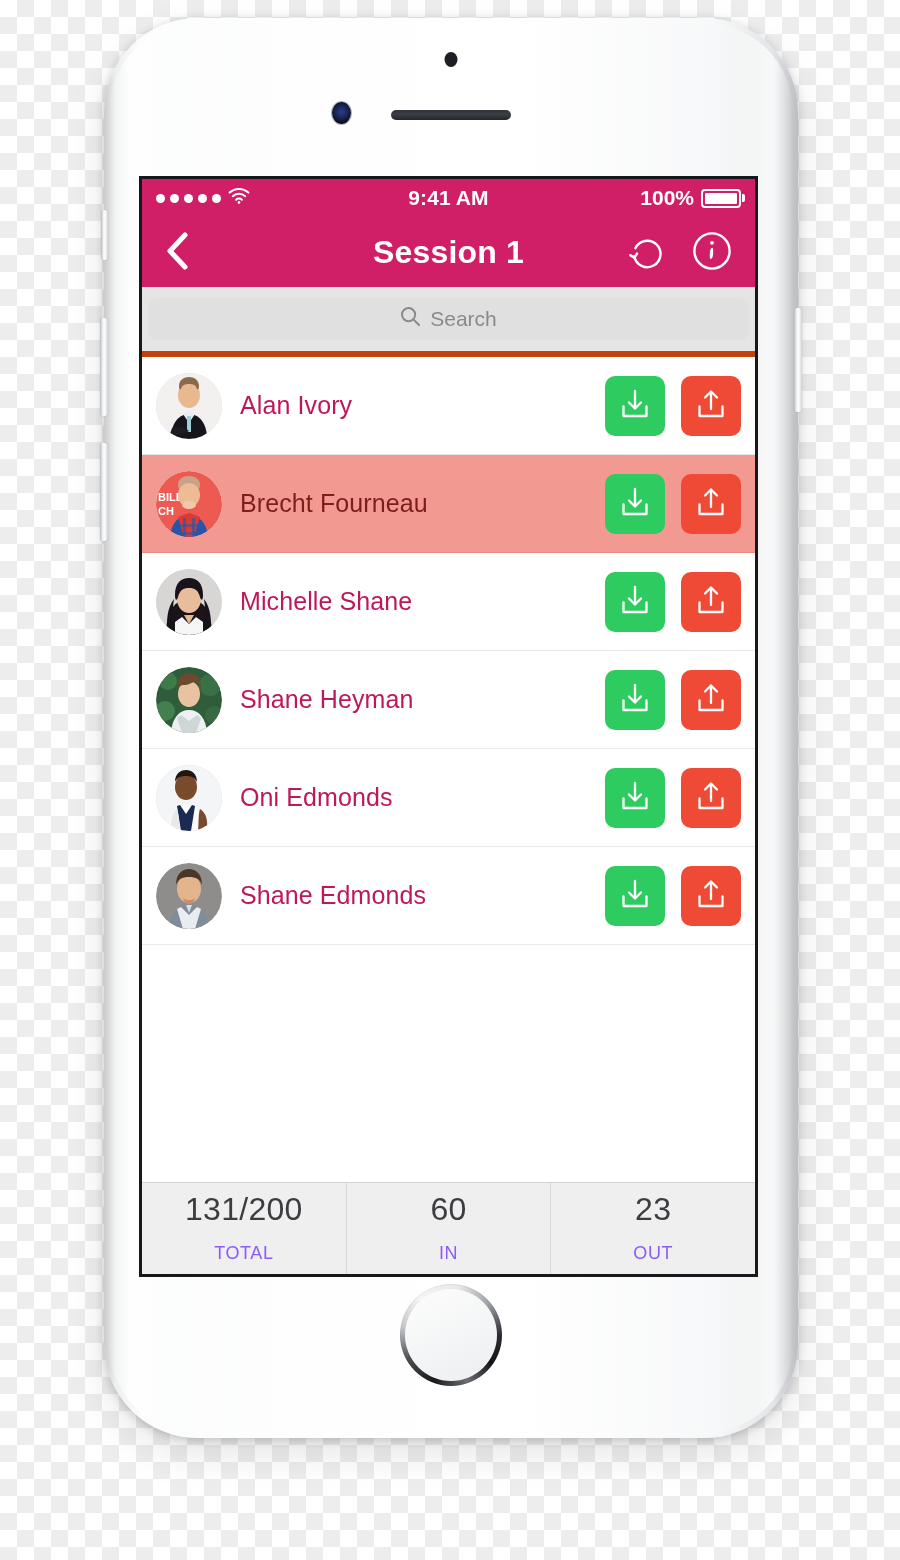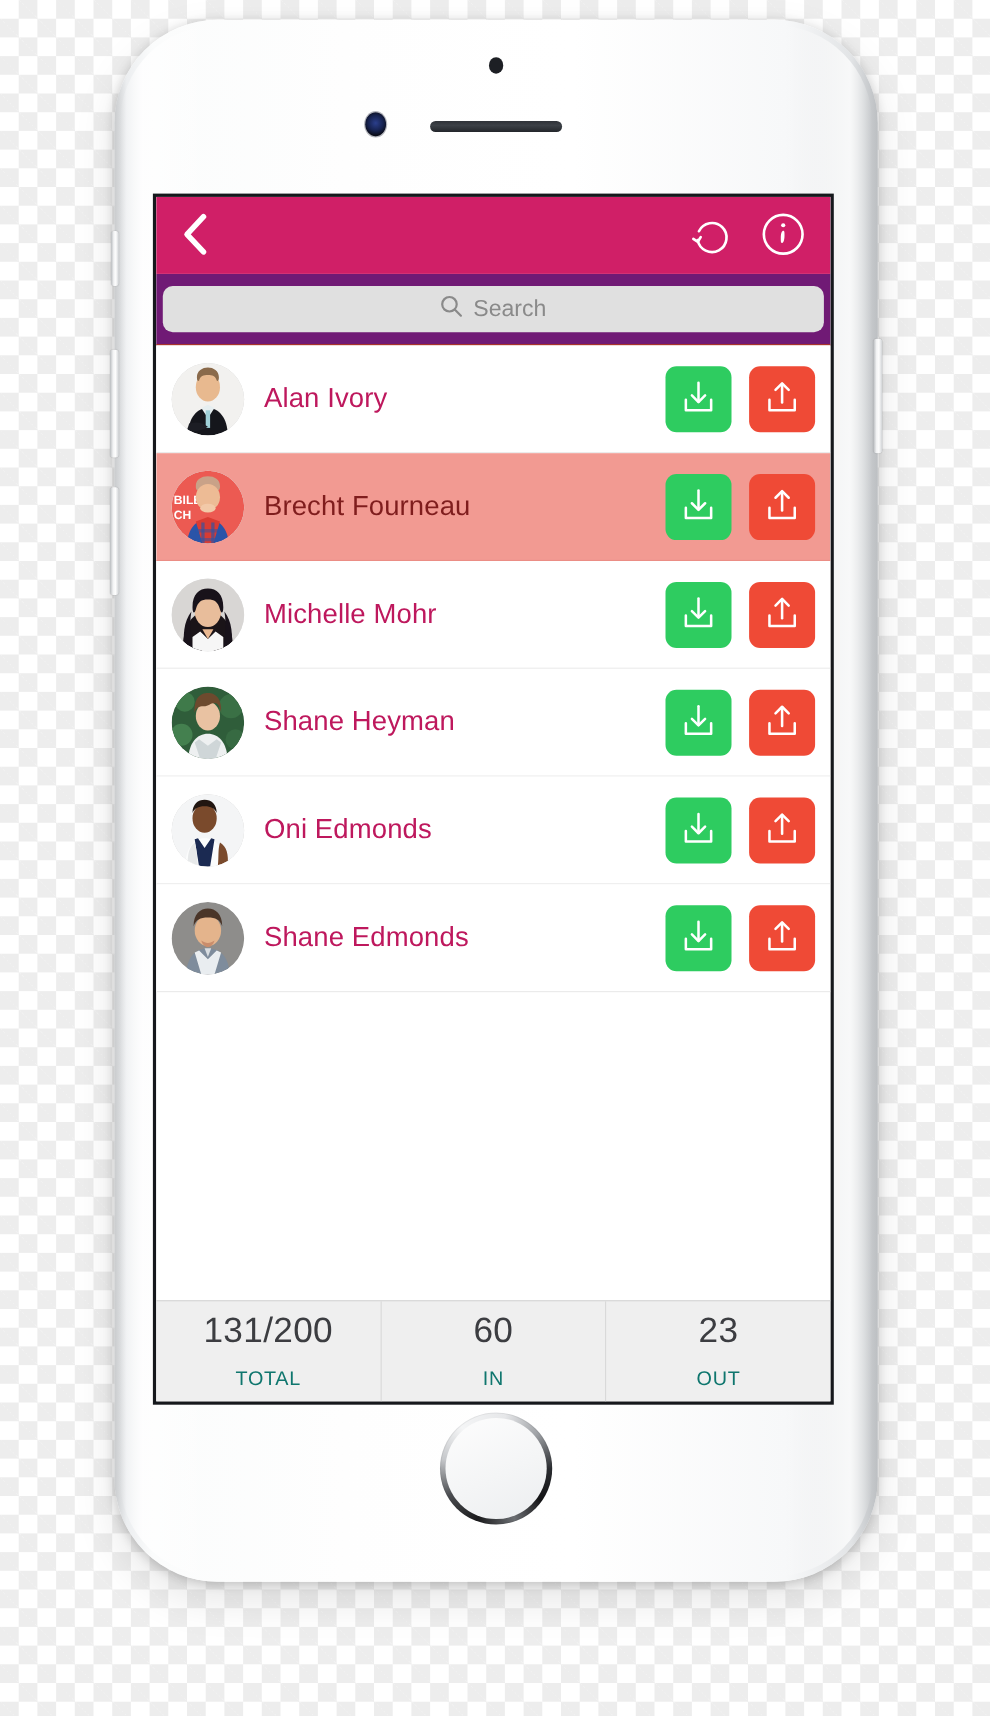--- a/index.html
+++ b/index.html
@@ -160,24 +160,24 @@
   }
   .nav-btn {
     position: relative; z-index: 2;
     display: flex; align-items: center; justify-content: center;
     cursor: pointer; background: none; border: 0; color: #fff;
   }
   .nav-right { margin-left: auto; display: flex; align-items: center; gap: 22px; z-index: 2; }
 
   
   .search-wrap {
-    background: #701a75;
+    background: #e5e5e5;
     padding: 11px 6px;
     flex: none;
-    border-bottom: 1px solid #c2410c;
+    border-bottom: 6px solid #c2410c;
   }
   .search-field {
     height: 42px;
     background: #e0e0e0;
     border-radius: 9px;
     display: flex; align-items: center; justify-content: center;
     gap: 9px;
     color: #8a8a8a;
     font-size: 21px;
   }
@@ -228,49 +228,76 @@
     display: flex;
   }
   .stat {
     flex: 1;
     display: flex; flex-direction: column;
     align-items: center; justify-content: center;
     border-right: 1px solid #d9d9d9;
   }
   .stat:last-child { border-right: 0; }
   .stat-value { font-size: 32px; color: #3c3d41; font-weight: 400; line-height: 1.06; letter-spacing: .3px; }
-  .stat-label { font-size: 18px; color: #0f766e; letter-spacing: .6px; margin-top: 17px; }
+  .stat-label { font-size: 18px; color: #8b5cf6; letter-spacing: .6px; margin-top: 17px; }
 </style>
 </head>
 <body>
 
 <div class="phone">
   <div class="phone-inner-sheen"></div>
 
   <div class="btn-side btn-silent"></div>
   <div class="btn-side btn-volup"></div>
   <div class="btn-side btn-voldown"></div>
   <div class="btn-side btn-power"></div>
 
   <div class="mic-dot"></div>
   <div class="front-camera"></div>
   <div class="earpiece"></div>
 
   <div class="screen">
 
+    <div class="status-bar">
+      <div class="status-left">
+        <span class="sig-dots">
+          <i></i>
+            <i></i>
+            <i></i>
+            <i></i>
+            <i></i>
+        </span>
+        <span class="wifi-icon">
+          <svg width="22" height="16" viewBox="0 0 22 16" fill="none">
+            <path d="M1.6 4.6C4.2 2.3 7.5 1 11 1s6.8 1.3 9.4 3.6" stroke="#fff" stroke-width="2" stroke-linecap="round"></path>
+            <path d="M4.8 8.2C6.5 6.7 8.7 5.8 11 5.8s4.5.9 6.2 2.4" stroke="#fff" stroke-width="2" stroke-linecap="round"></path>
+            <path d="M8.1 11.8c.8-.8 1.8-1.2 2.9-1.2s2.1.4 2.9 1.2" stroke="#fff" stroke-width="2" stroke-linecap="round"></path>
+            <circle cx="11" cy="14.4" r="1.3" fill="#fff"></circle>
+          </svg>
+        </span>
+      </div>
+      <div class="status-time">9:41 AM</div>
+      <div class="status-right">
+        <span>100%</span>
+        <span class="battery">
+            <i></i>
+          </span>
+      </div>
+    </div>
 
     <div class="nav-bar">
       <button class="nav-btn">
         <span>
           <svg width="26" height="40" viewBox="0 0 26 40" fill="none">
             <path d="M21 4 6 20l15 16" stroke="#fff" stroke-width="5" stroke-linecap="round" stroke-linejoin="round"></path>
           </svg>
         </span>
       </button>
 
+      <div class="nav-title">Session 1</div>
 
       <div class="nav-right">
         <button class="nav-btn">
           <span>
             <svg width="42" height="42" viewBox="0 0 42 42" fill="none">
               <path d="M8.4 18.2a13.2 13.2 0 1 1-1.1 8.1" stroke="#fff" stroke-width="2.4" stroke-linecap="round"></path>
               <path d="M3.3 25.2l4.1 2.6 2.6-4.2" stroke="#fff" stroke-width="2.4" stroke-linecap="round" stroke-linejoin="round"></path>
             </svg>
           </span>
         </button>
@@ -400,21 +427,21 @@
               <path d="M10 66C10 44 18 30 33 30s23 14 23 36z" fill="#1a1418"></path>
               <ellipse cx="33" cy="30" rx="12" ry="14" fill="#e8bd9b"></ellipse>
               <path d="M19 26c0-12 6-17 14-17s14 5 14 17c0 6-2 6-3 2-2-7-5-9-11-9s-9 2-11 9c-1 4-3 4-3-2z" fill="#18121a"></path>
               <path d="M18 30c-2 12-1 24 2 36h-8c-2-14-1-27 6-36z" fill="#18121a"></path>
               <path d="M48 30c2 12 1 24-2 36h8c2-14 1-27-6-36z" fill="#18121a"></path>
               <path d="M26 48l7 7 7-7 7 5v13H19V53z" fill="#f6f6f6"></path>
               <path d="M28 46h10l-5 9z" fill="#e9b891"></path>
             </g>
           </svg>
         </div>
-        <div class="row-name">Michelle Mohr</div>
+        <div class="row-name">Michelle Shane</div>
         <div class="row-actions">
           <button class="act-btn act-in">
             <span>
               <svg width="34" height="34" viewBox="0 0 34 34" fill="none">
                 <path d="M17 4v17" stroke="#fff" stroke-width="2.3" stroke-linecap="round"></path>
                 <path d="M11 15.5l6 6 6-6" stroke="#fff" stroke-width="2.3" stroke-linecap="round" stroke-linejoin="round"></path>
                 <path d="M5.5 19.5V29h23v-9.5" stroke="#fff" stroke-width="2.3" stroke-linecap="round" stroke-linejoin="round"></path>
               </svg>
             </span>
           </button>

